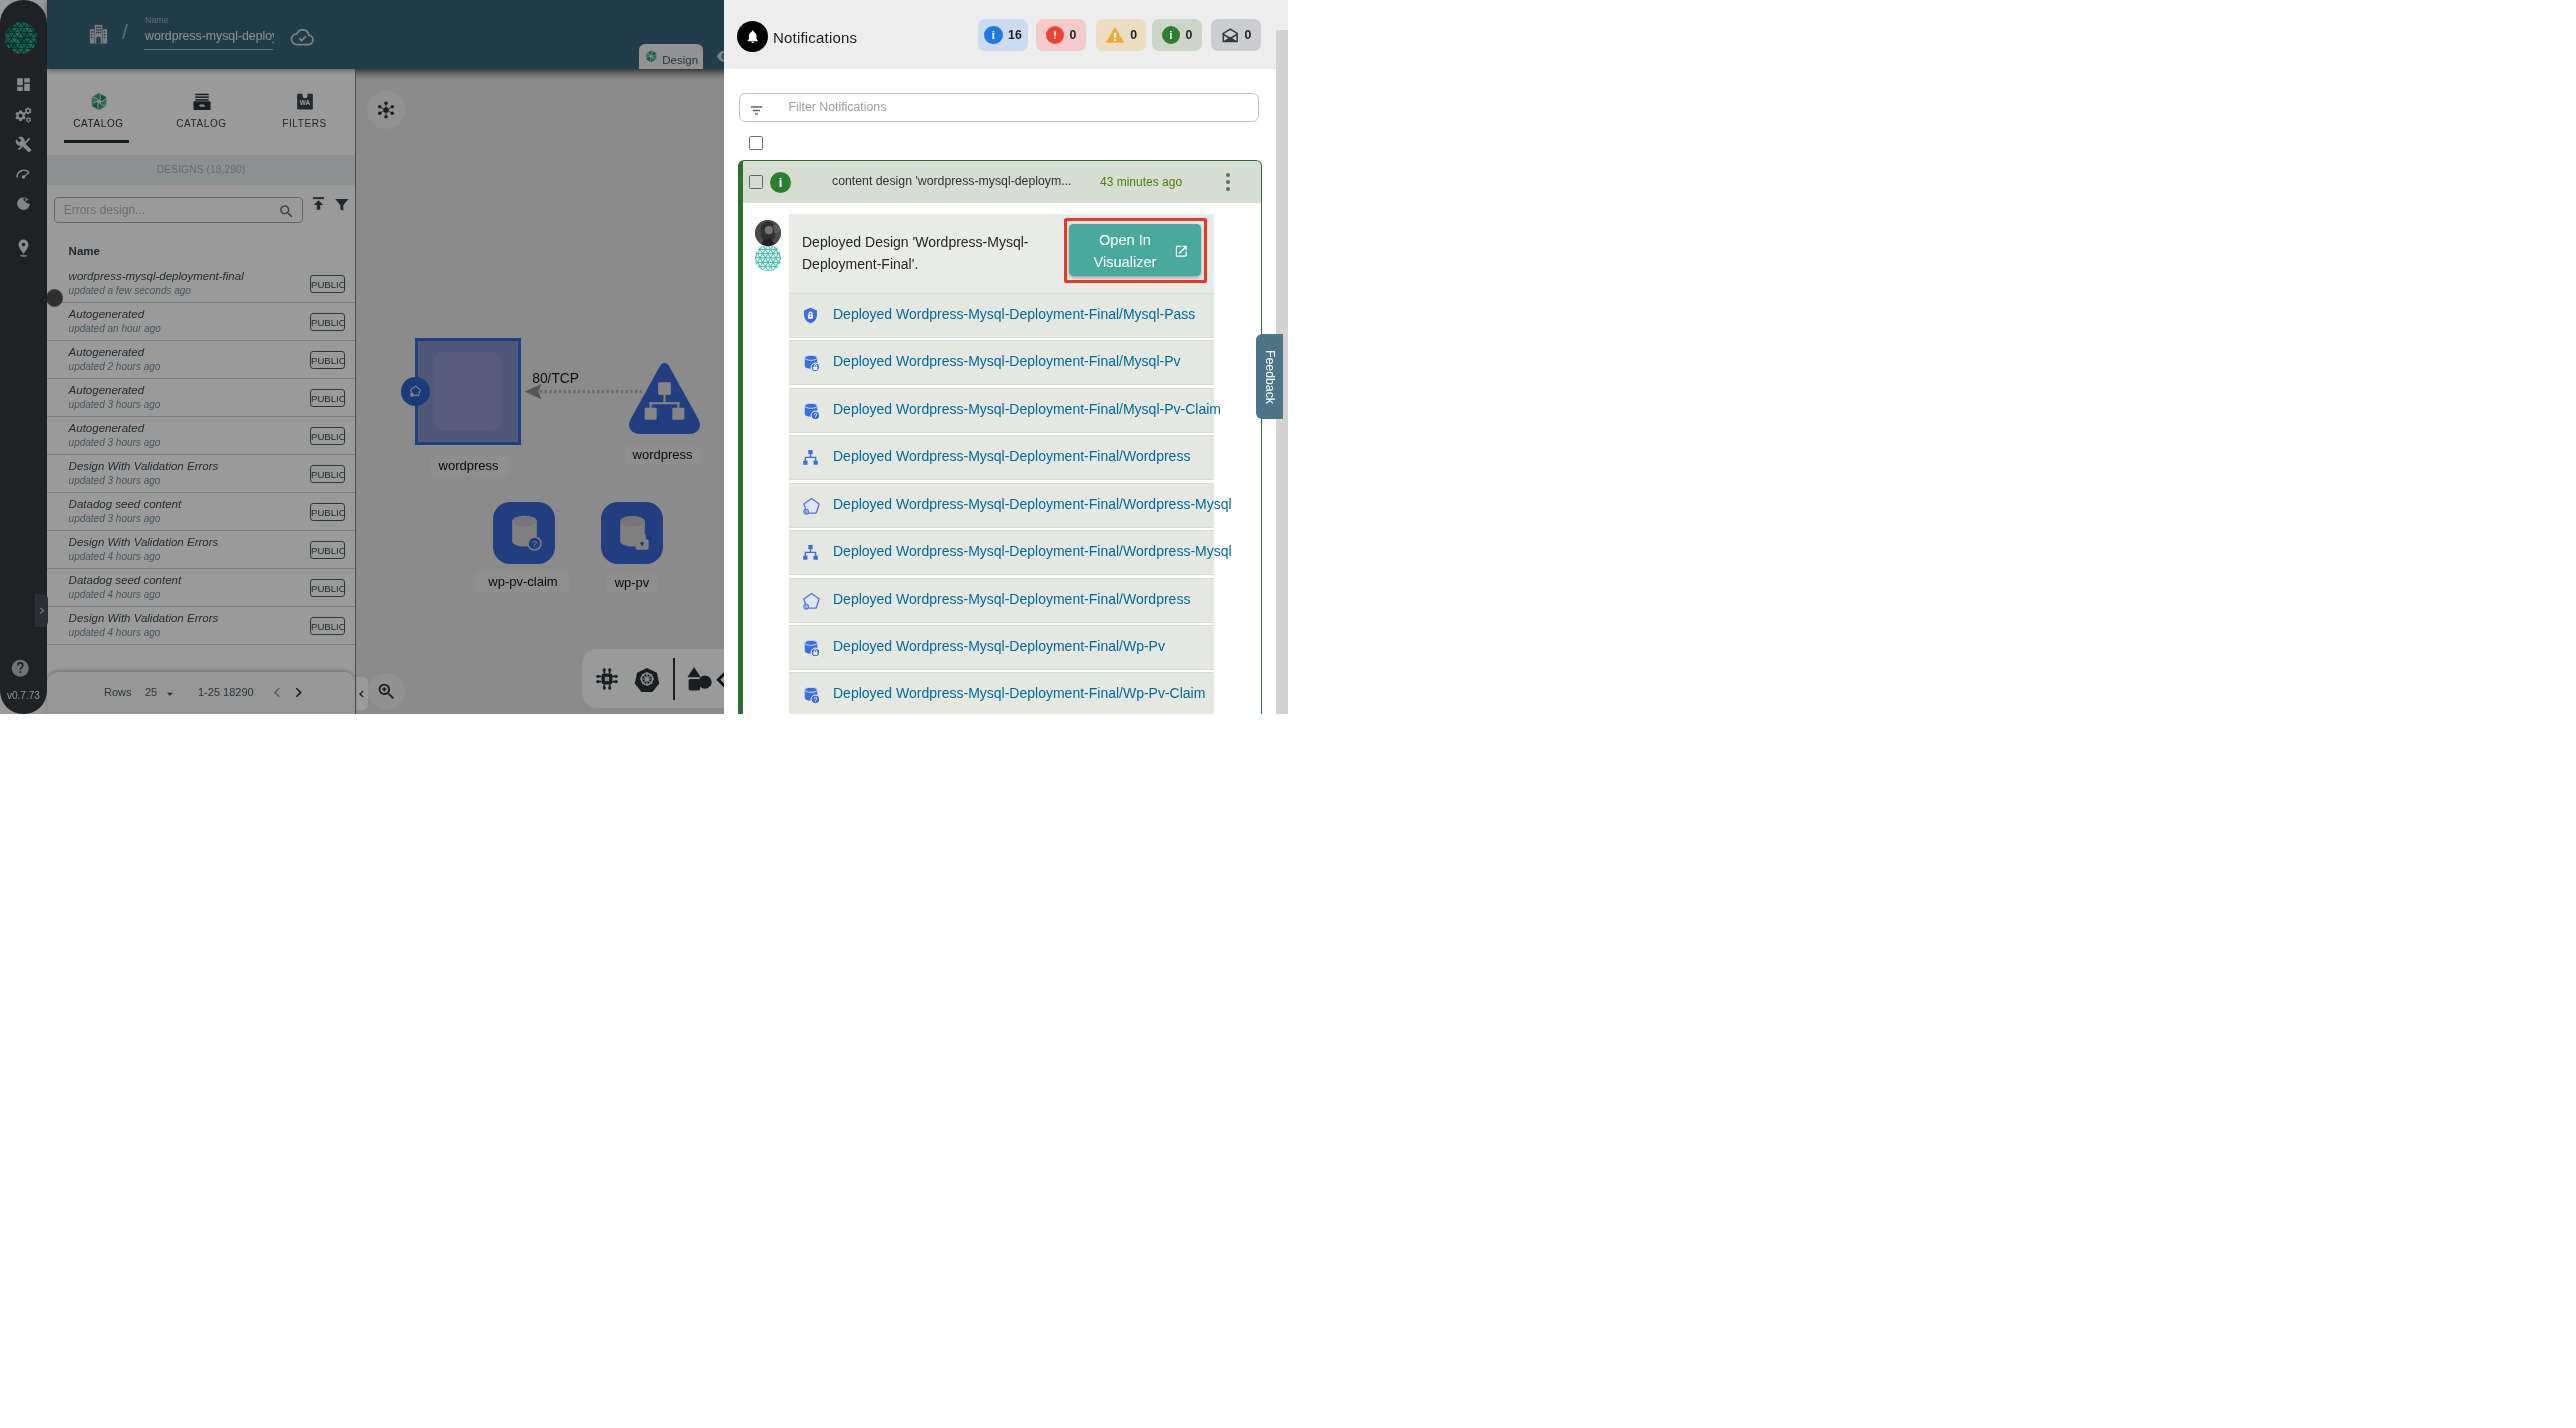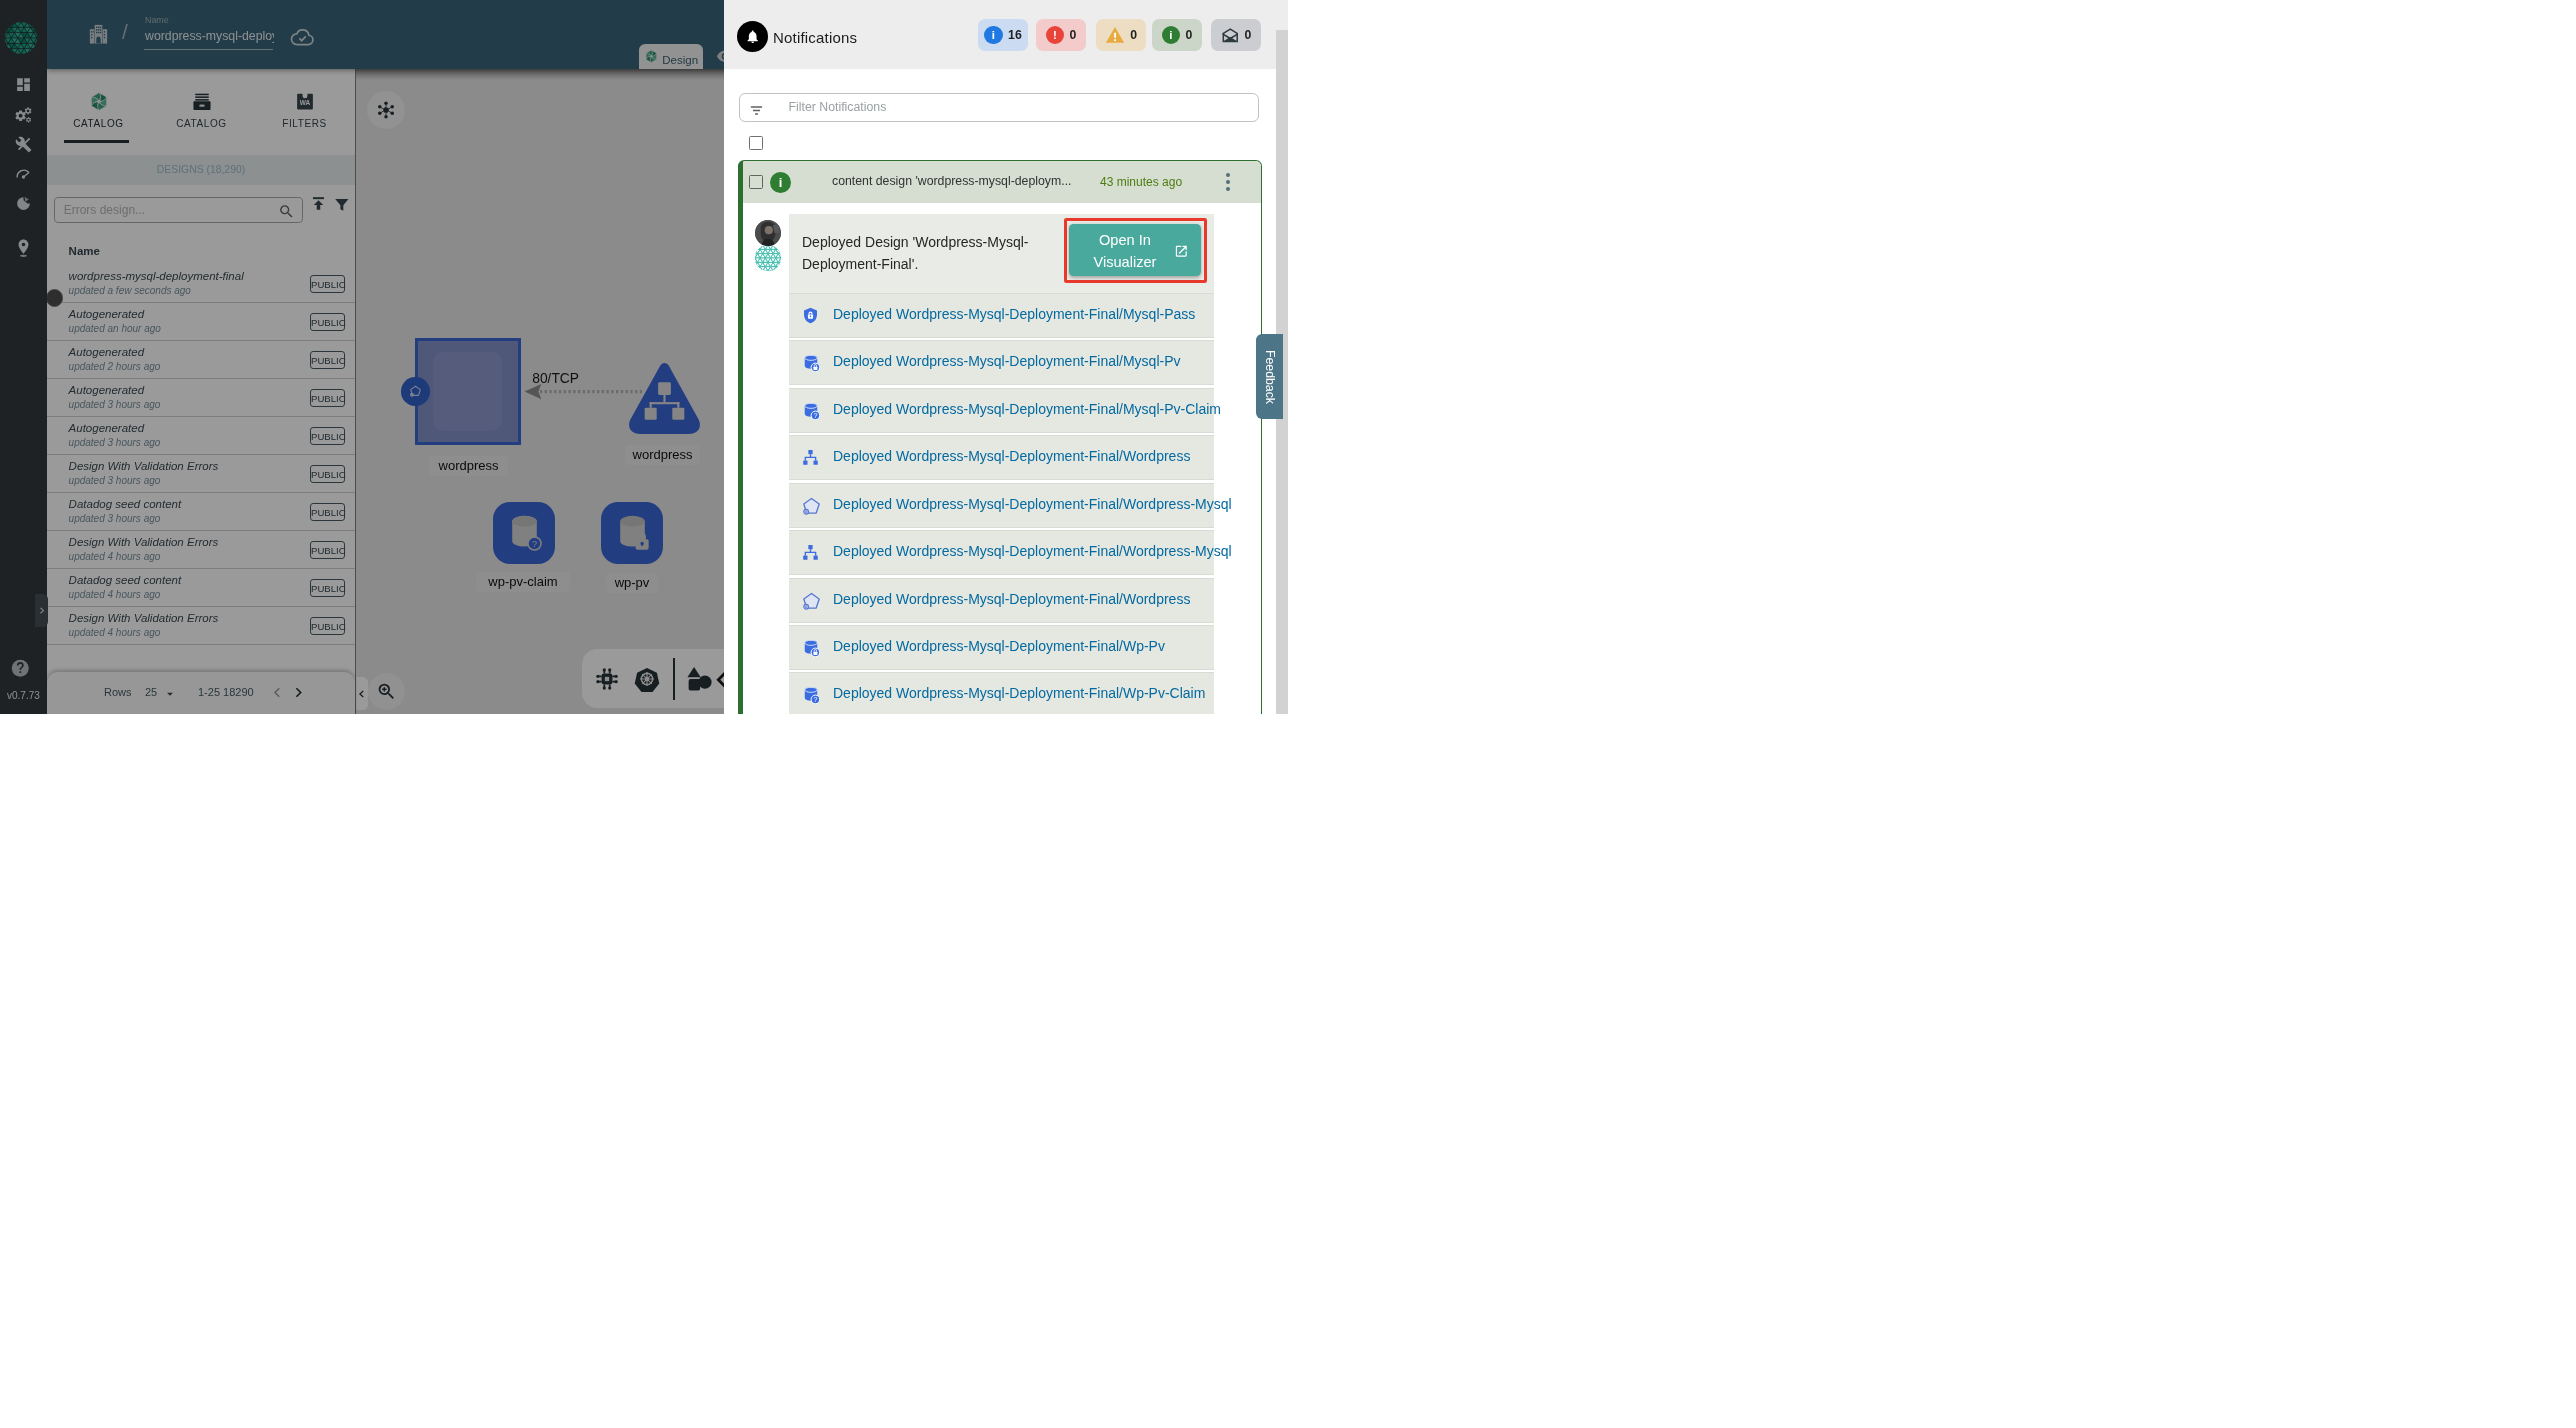--- a/index.html
+++ b/index.html
@@ -1,21 +1,21 @@
 <!DOCTYPE html>
 <html style="font-size:12.3px"><head>
 <meta charset="utf-8">
 <style>
 * { margin:0; padding:0; box-sizing:border-box; }
 html,body { width:1288px; height:714px; overflow:hidden; background:#fff;
   font-family:"Liberation Sans", sans-serif; }
 #stage { position:relative; width:1288px; height:714px; overflow:hidden; }
 
 #sidebar { position:absolute; left:0; top:0; width:47px; height:714px;
-  background:#32393d; z-index:10; }
+  background:#32393d; z-index:10;border-radius:23px; }
 #sblogo { position:absolute; left:4.6px; top:21.6px; width:32px; height:32px; }
 .navic { position:absolute; left:15.4px; width:17px; height:17px; color:#e2e6e8; }
 #helpc { position:absolute; left:10.8px; top:659px; width:18.5px; height:18.5px; }
 #ver { position:absolute; left:7px; top:690px; font-size:10px; color:#e8ecee; }
 
 #appheader { position:absolute; left:47px; top:0; width:1241px; height:69px;
   background:#396679; z-index:5; box-shadow:0 2.3px 5.4px rgba(0,0,0,0.45); }
 #designtab { position:absolute; left:592px; top:44px; width:64px; height:25px;
   background:#f2f2f2; border-radius:6.2px 6.2px 0 0; display:flex; align-items:center;
   justify-content:center; gap:3.8px; }

